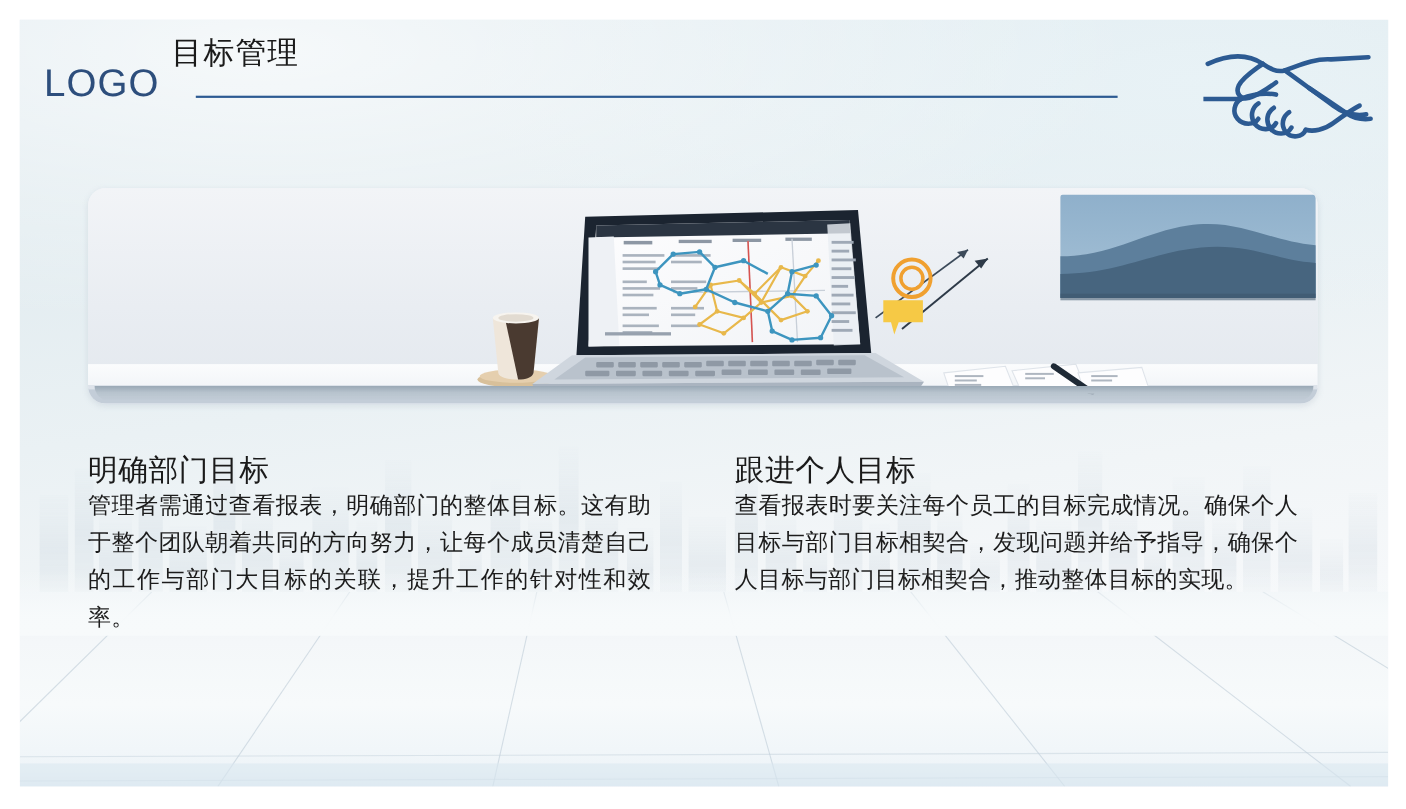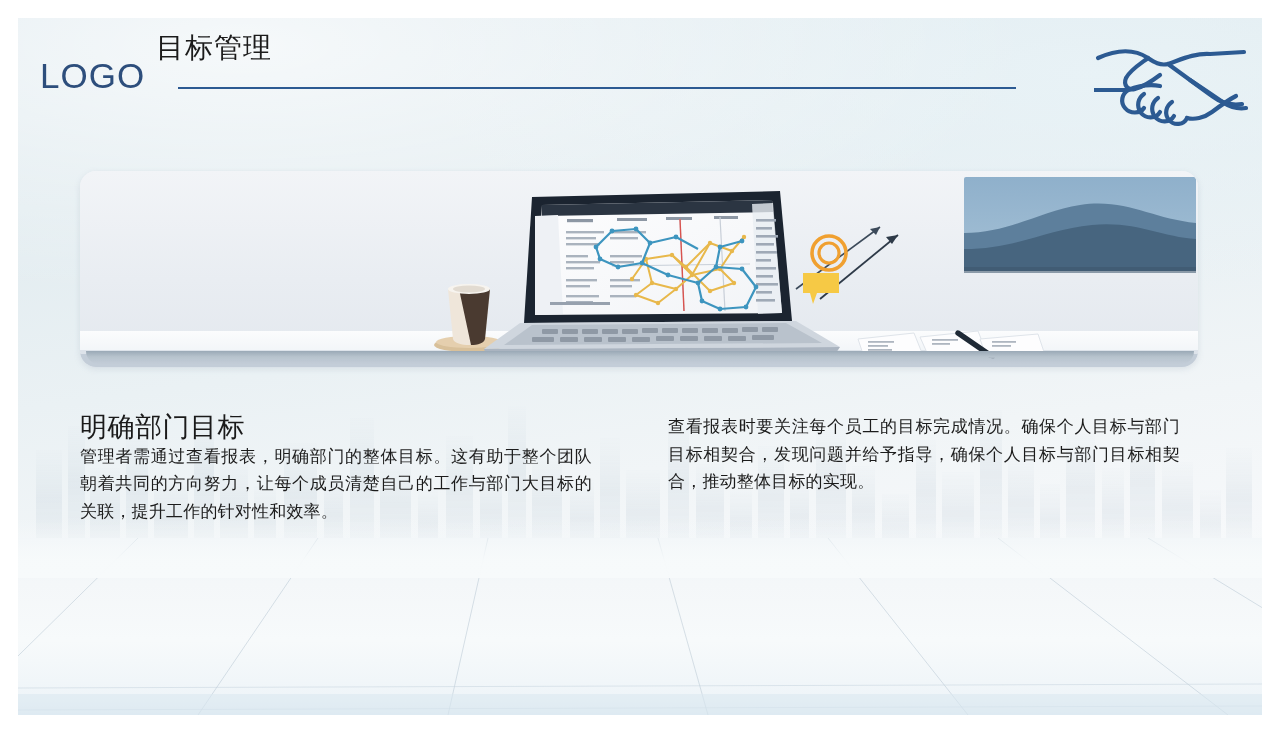--- a/index.html
+++ b/index.html
@@ -139,21 +139,21 @@
 
   .col-heading {
     font-size: 27px;
     color: #1a1a1a;
     font-weight: 400;
     letter-spacing: .5px;
     line-height: 1.1;
   }
 
   .col-body {
-    font-size: 17px;
+    font-size: 21px;
     color: #1c1c1c;
     line-height: 1.62;
     letter-spacing: .2px;
     text-align: justify;
     width: 512px;
   }
 </style>
 </head>
 <body>
 
@@ -484,16 +484,17 @@
     </svg>
   </div>
   <div class="card-shadow"></div>
 
   <div class="col col-left">
     <div class="col-heading">明确部门目标</div>
     <div class="col-body">管理者需通过查看报表，明确部门的整体目标。这有助于整个团队朝着共同的方向努力，让每个成员清楚自己的工作与部门大目标的关联，提升工作的针对性和效率。</div>
   </div>
 
   <div class="col col-right">
+    <div class="col-heading">跟进个人目标</div>
     <div class="col-body">查看报表时要关注每个员工的目标完成情况。确保个人目标与部门目标相契合，发现问题并给予指导，确保个人目标与部门目标相契合，推动整体目标的实现。</div>
   </div>
 
 </div>
 
 </body></html>

